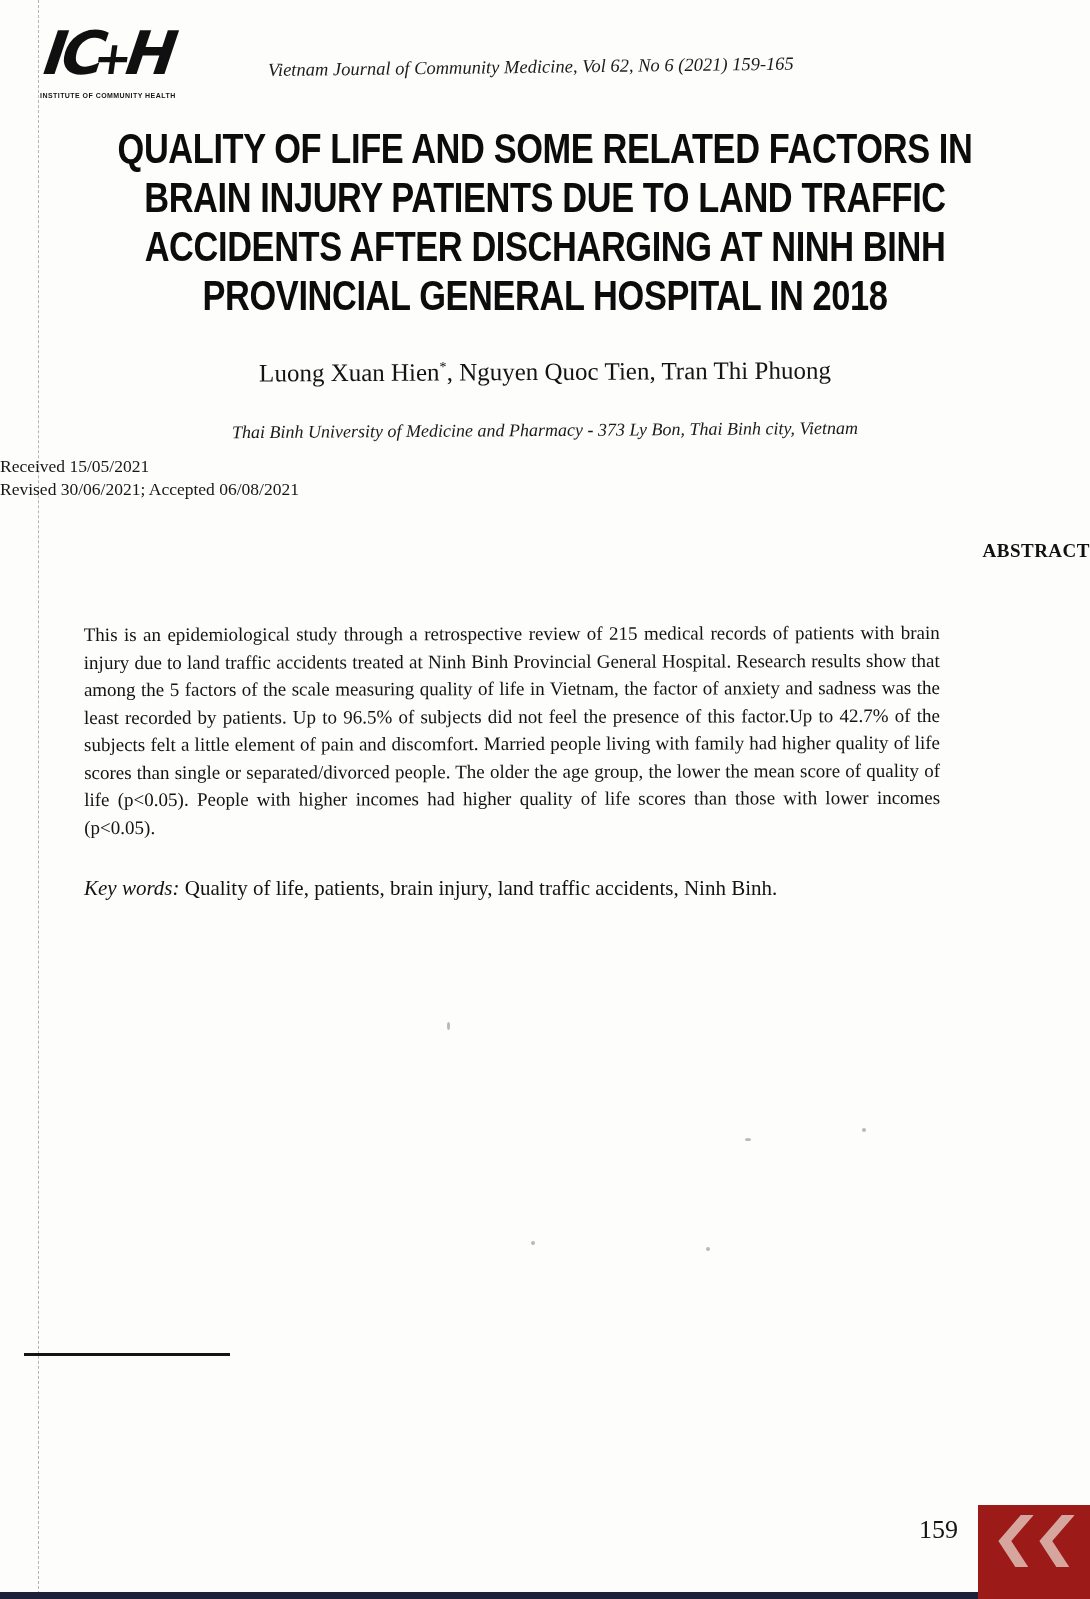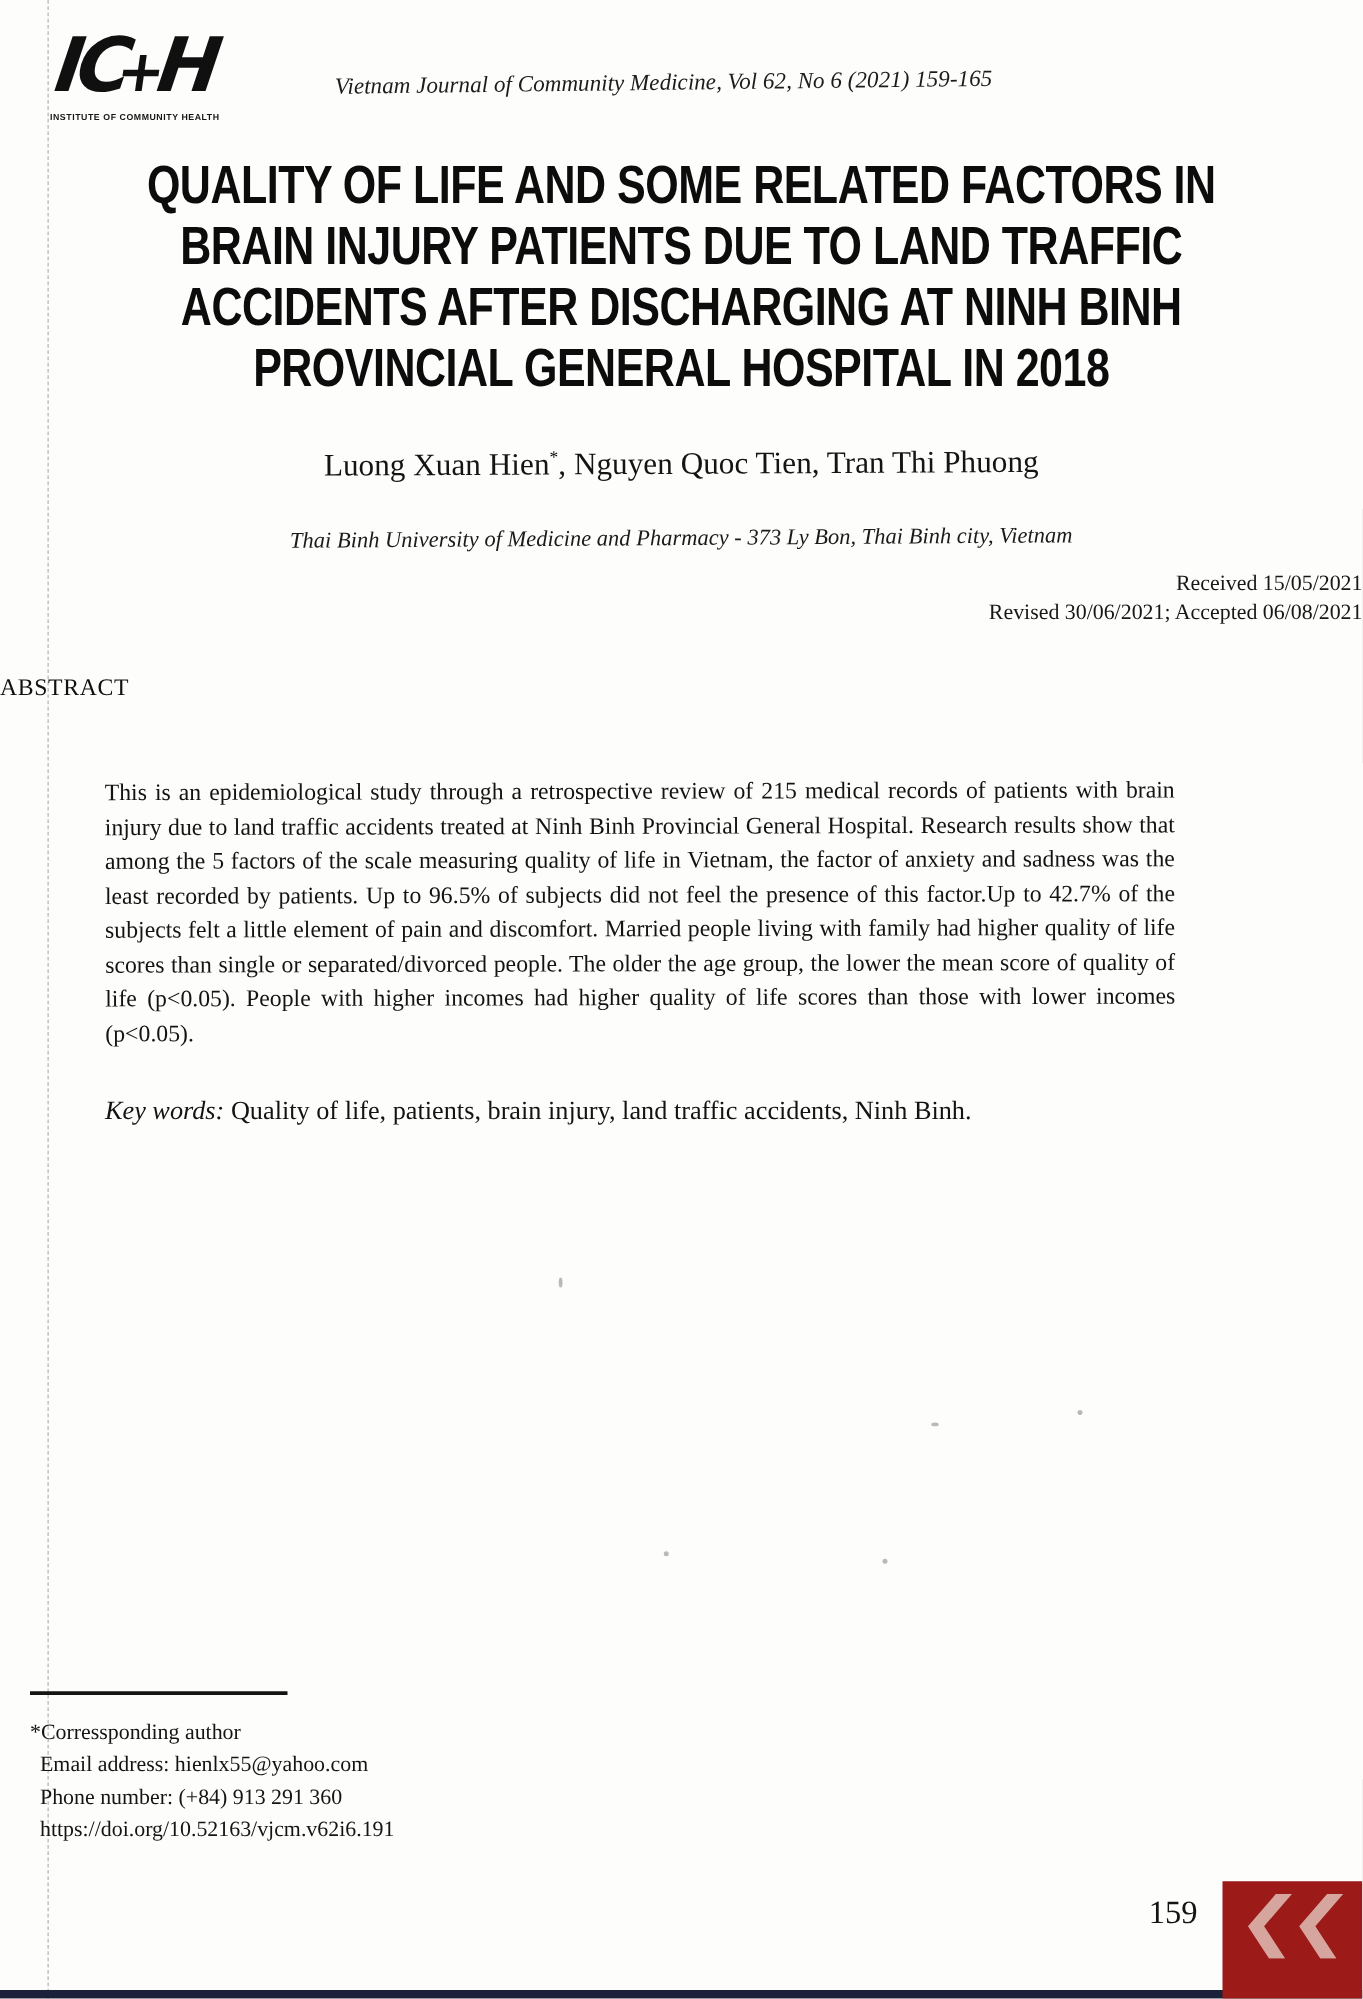--- a/index.html
+++ b/index.html
@@ -58,28 +58,28 @@
     transform:rotate(-0.3deg);
   }
   .authors sup { font-size:14px; }
   .affiliation {
     position:absolute; left:0; top:420px; width:100%;
     text-align:center; font-style:italic; font-size:18px; color:#1a1a1a;
     transform:rotate(-0.4deg);
   }
   .dates {
     position:absolute; left:0; top:455px; width:100%;
-    text-align:right; font-size:17.5px; line-height:23px; color:#171717;
+    text-align:left; font-size:17.5px; line-height:23px; color:#171717;
   }
 
   
   .abstract-heading {
     position:absolute; left:0; top:540px; width:100%;
-    text-align:left; font-weight:400; font-size:19px;
-    letter-spacing:.5px; color:#111;
+    text-align:right; font-weight:700; font-size:19px;
+    letter-spacing:.5px; color:#111;padding-left:30px;
   }
   .abstract-body {
     position:absolute; left:84px; top:620px; width:856px;
     font-size:19px; line-height:27.5px; text-align:justify;
     color:#131313; transform:rotate(-0.15deg);
   }
   .keywords {
     position:absolute; left:84px; top:876px; width:856px;
     font-size:21px; color:#131313;
   }
@@ -151,26 +151,20 @@
     <div>Received 15/05/2021</div>
     <div>Revised 30/06/2021; Accepted 06/08/2021</div>
   </div>
 
   <div class="abstract-heading">ABSTRACT</div>
   <div class="abstract-body">This is an epidemiological study through a retrospective review of 215 medical records of patients with brain injury due to land traffic accidents treated at Ninh Binh Provincial General Hospital. Research results show that among the 5 factors of the scale measuring quality of life in Vietnam, the factor of anxiety and sadness was the least recorded by patients. Up to 96.5% of subjects did not feel the presence of this factor.Up to 42.7% of the subjects felt a little element of pain and discomfort. Married people living with family had higher quality of life scores than single or separated/divorced people. The older the age group, the lower the mean score of quality of life (p&lt;0.05). People with higher incomes had higher quality of life scores than those with lower incomes (p&lt;0.05).</div>
 
   <div class="keywords"><span class="kw-label">Key words:</span><span> Quality of life, patients, brain injury, land traffic accidents, Ninh Binh.</span></div>
 
   <div class="footnote-rule"></div>
-  <div class="footnote">
-    <span class="fn-line">*Corressponding author</span>
-    <span class="fn-line indent">Email address: hienlx55@yahoo.com</span>
-    <span class="fn-line indent">Phone number: (+84) 913 291 360</span>
-    <span class="fn-line indent">https://doi.org/10.52163/vjcm.v62i6.191</span>
-  </div>
 
   <div class="page-number">159</div>
   <div class="footer-bar"></div>
   <div class="corner-marker">
     <div class="chev"></div>
     <div class="chev"></div>
   </div>
 
 </div>
 

